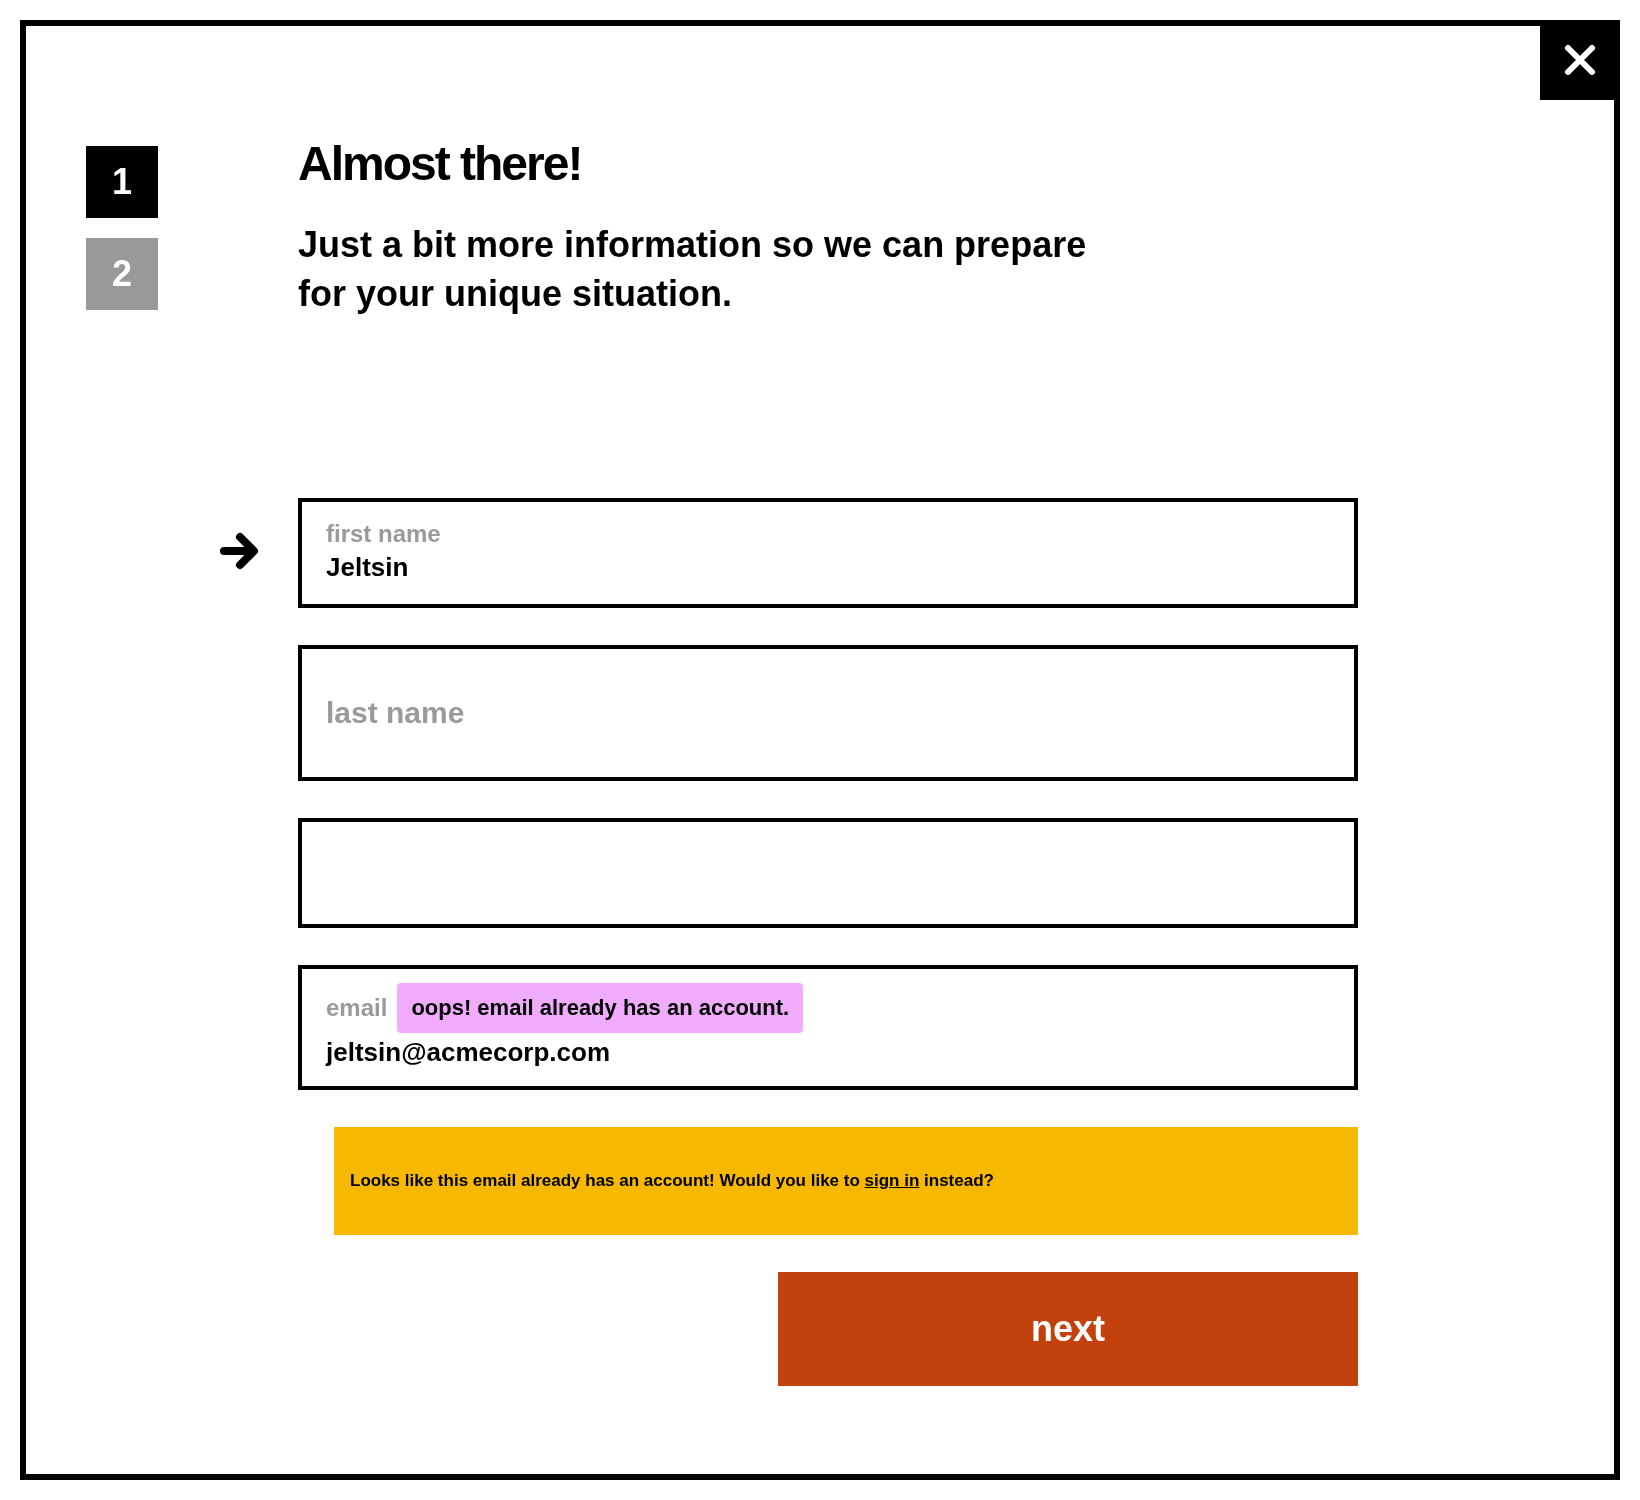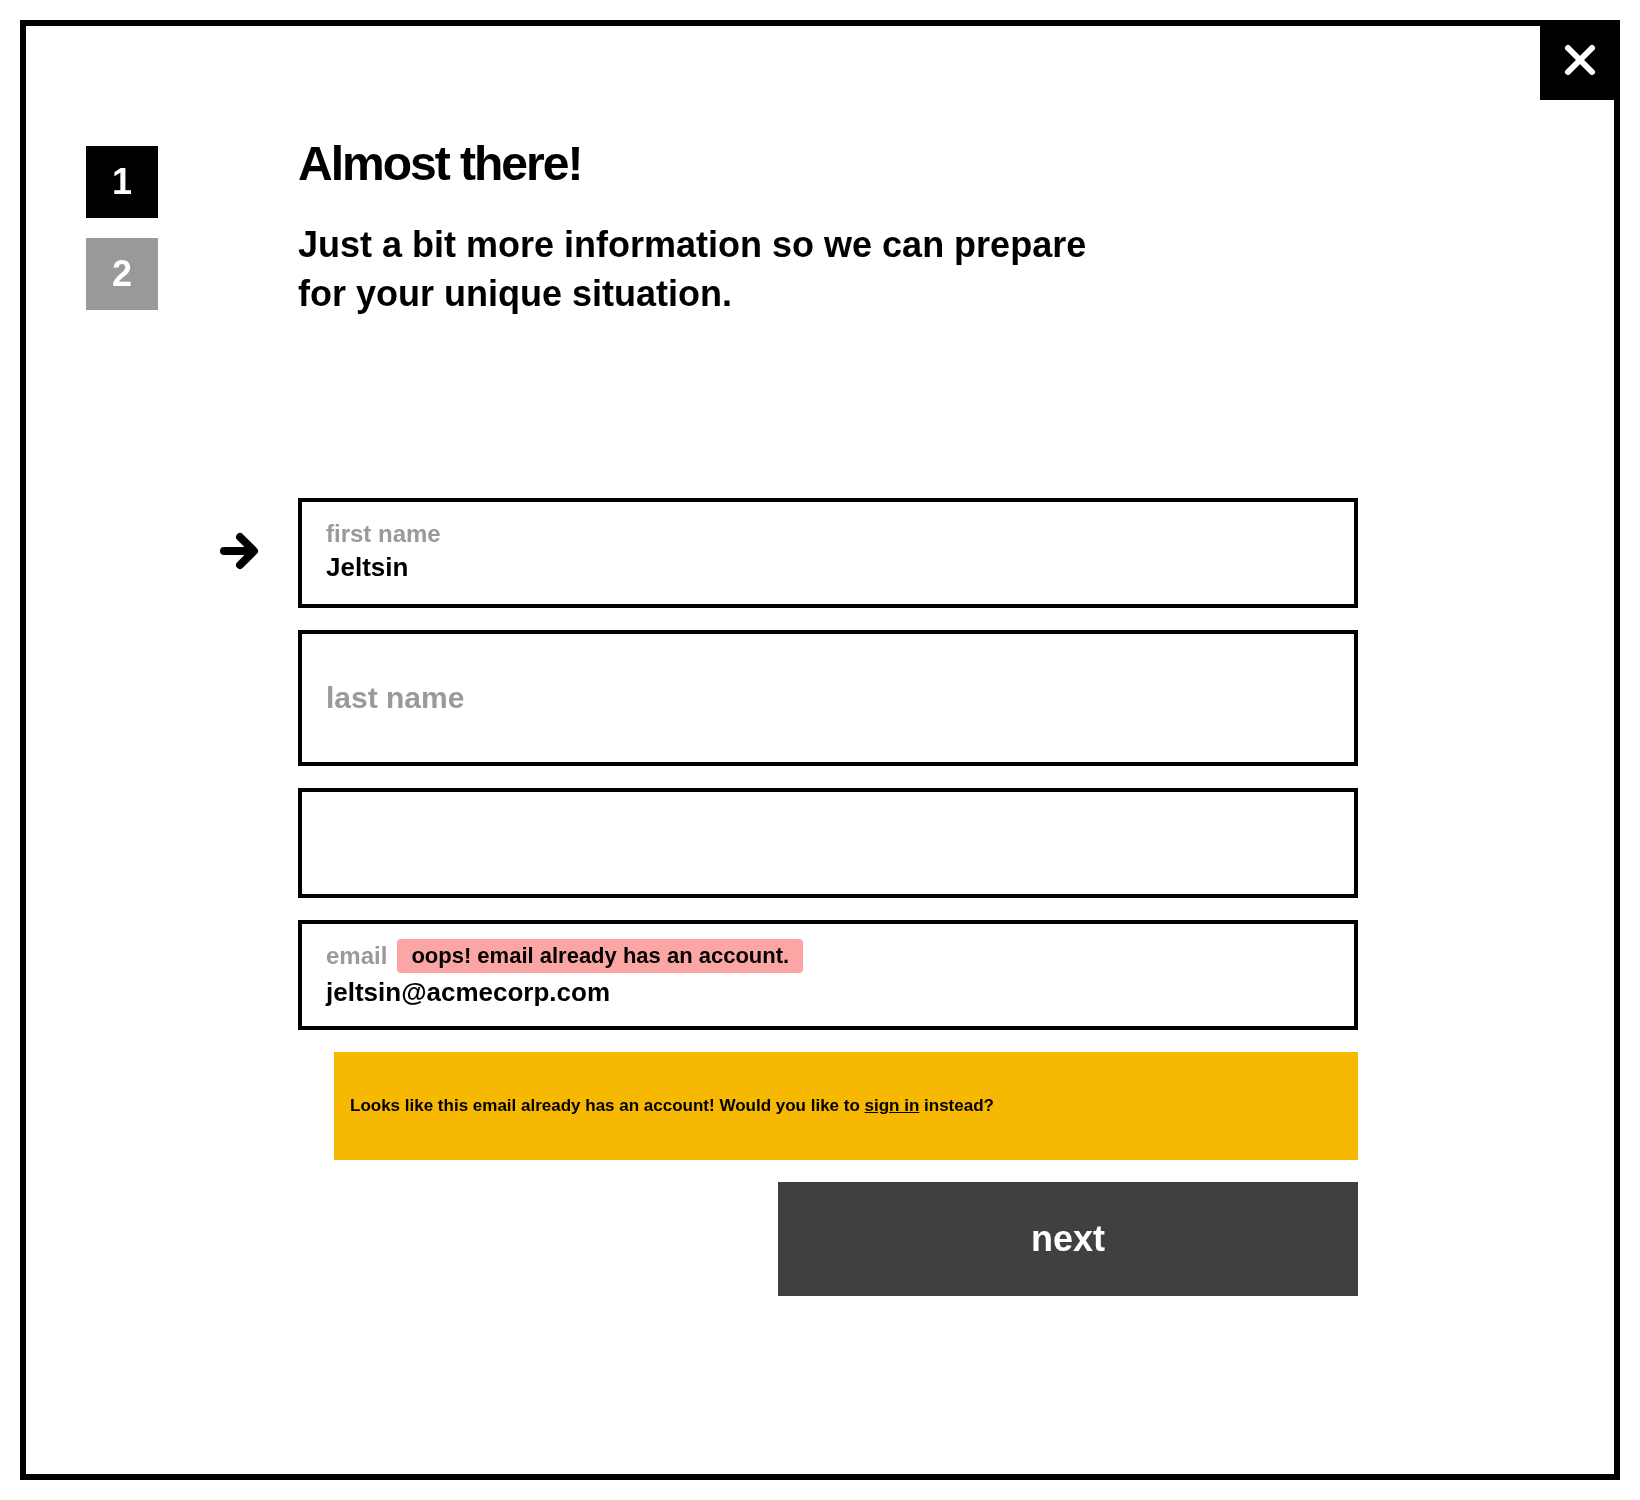--- a/index.html
+++ b/index.html
@@ -58,21 +58,21 @@
       letter-spacing: -2px;
       margin-bottom: 30px;
     }
     .subtitle {
       font-size: 36px;
       font-weight: 700;
       line-height: 1.35;
       max-width: 820px;
       margin-bottom: 180px;
     }
-    .form { display: flex; flex-direction: column; gap: 22px; }
+    .form { display: flex; flex-direction: column; gap: 37px; }
     .field-row { position: relative; }
     .arrow-indicator {
       position: absolute;
       left: -80px;
       top: 50%;
       transform: translateY(-50%);
     }
     .arrow-indicator svg { width: 48px; height: 48px; }
     .field {
       border: 4px solid #000;
@@ -129,43 +129,43 @@
     .flag .stripe { flex: 1; }
     .chevrons {
       display: flex;
       flex-direction: column;
       line-height: 0.5;
       font-size: 16px;
       margin-left: -8px;
     }
     .chevrons svg { width: 16px; height: 10px; display: block; }
     .inline-error {
-      background: #fca5a5;
+      background: #f0abfc;
       color: #000;
       font-size: 22px;
       font-weight: 700;
-      padding: 4px 14px;
+      padding: 12px 14px;
       border-radius: 4px;
     }
     .alert {
       background: #f6b800;
       padding: 44px 16px;
       font-size: 17px;
       font-weight: 700;
       color: #000;
       margin-left: 36px;
     }
     .alert a { color: #000; text-decoration: underline; }
     .actions {
       display: flex;
       justify-content: flex-end;
       margin-top: 0;
     }
     .next-btn {
-      background: #404040;
+      background: #c2410c;
       color: #fff;
       font-size: 36px;
       font-weight: 700;
       border: none;
       padding: 36px 0;
       width: 580px;
       cursor: pointer;
       font-family: inherit;
     }
   </style>

